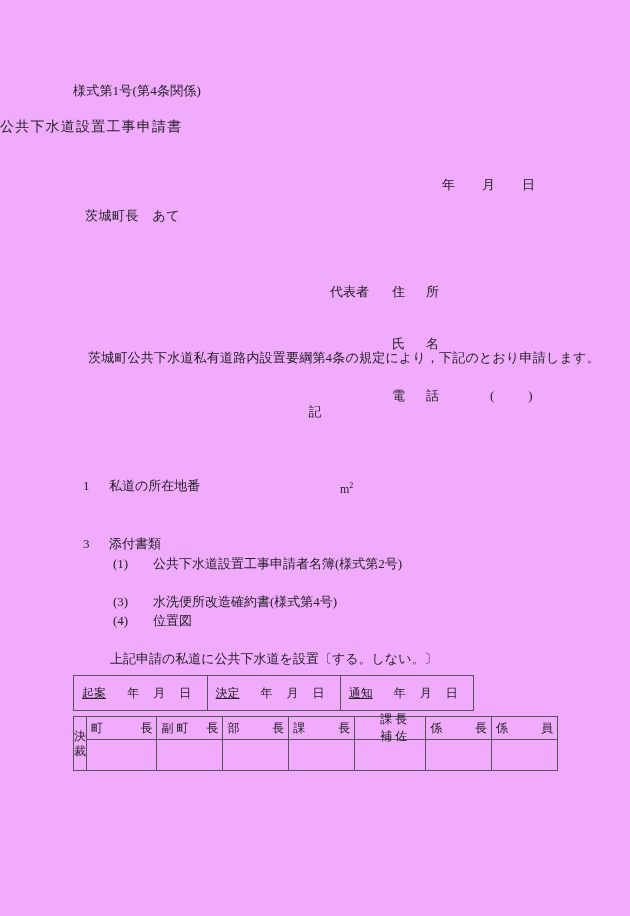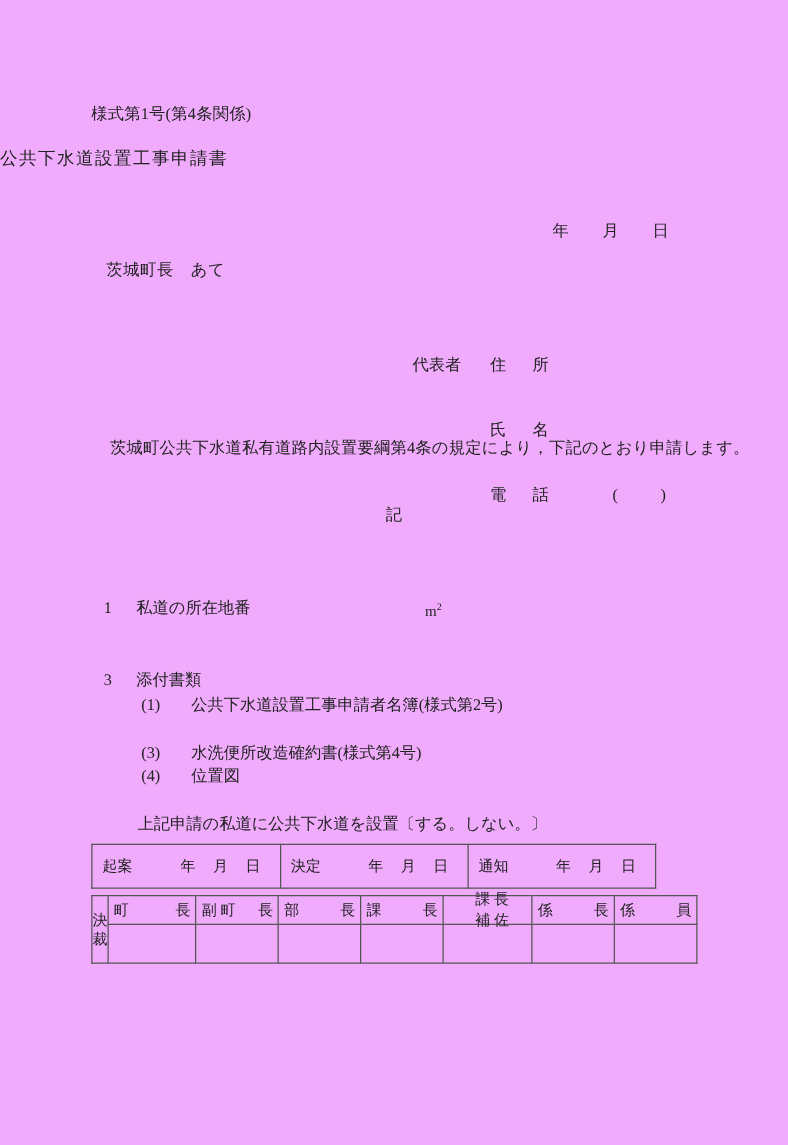--- a/index.html
+++ b/index.html
@@ -113,21 +113,22 @@
   }
   .tbl td {
     border: 1px solid #555;
     padding: 0;
     vertical-align: middle;
   }
 
   
   .tbl-dates {
     left: 73px; top: 675px;
-    width: 452px;
+    width: 401px;
+    text-decoration: underline;
   }
   .tbl-dates td { height: 34px; }
   .date-cell {
     display: flex;
     align-items: center;
     height: 34px;
     padding: 0 8px;
   }
   .date-cell .label { flex: 0 0 auto; }
   .date-cell .spacer { flex: 1 1 auto; }

